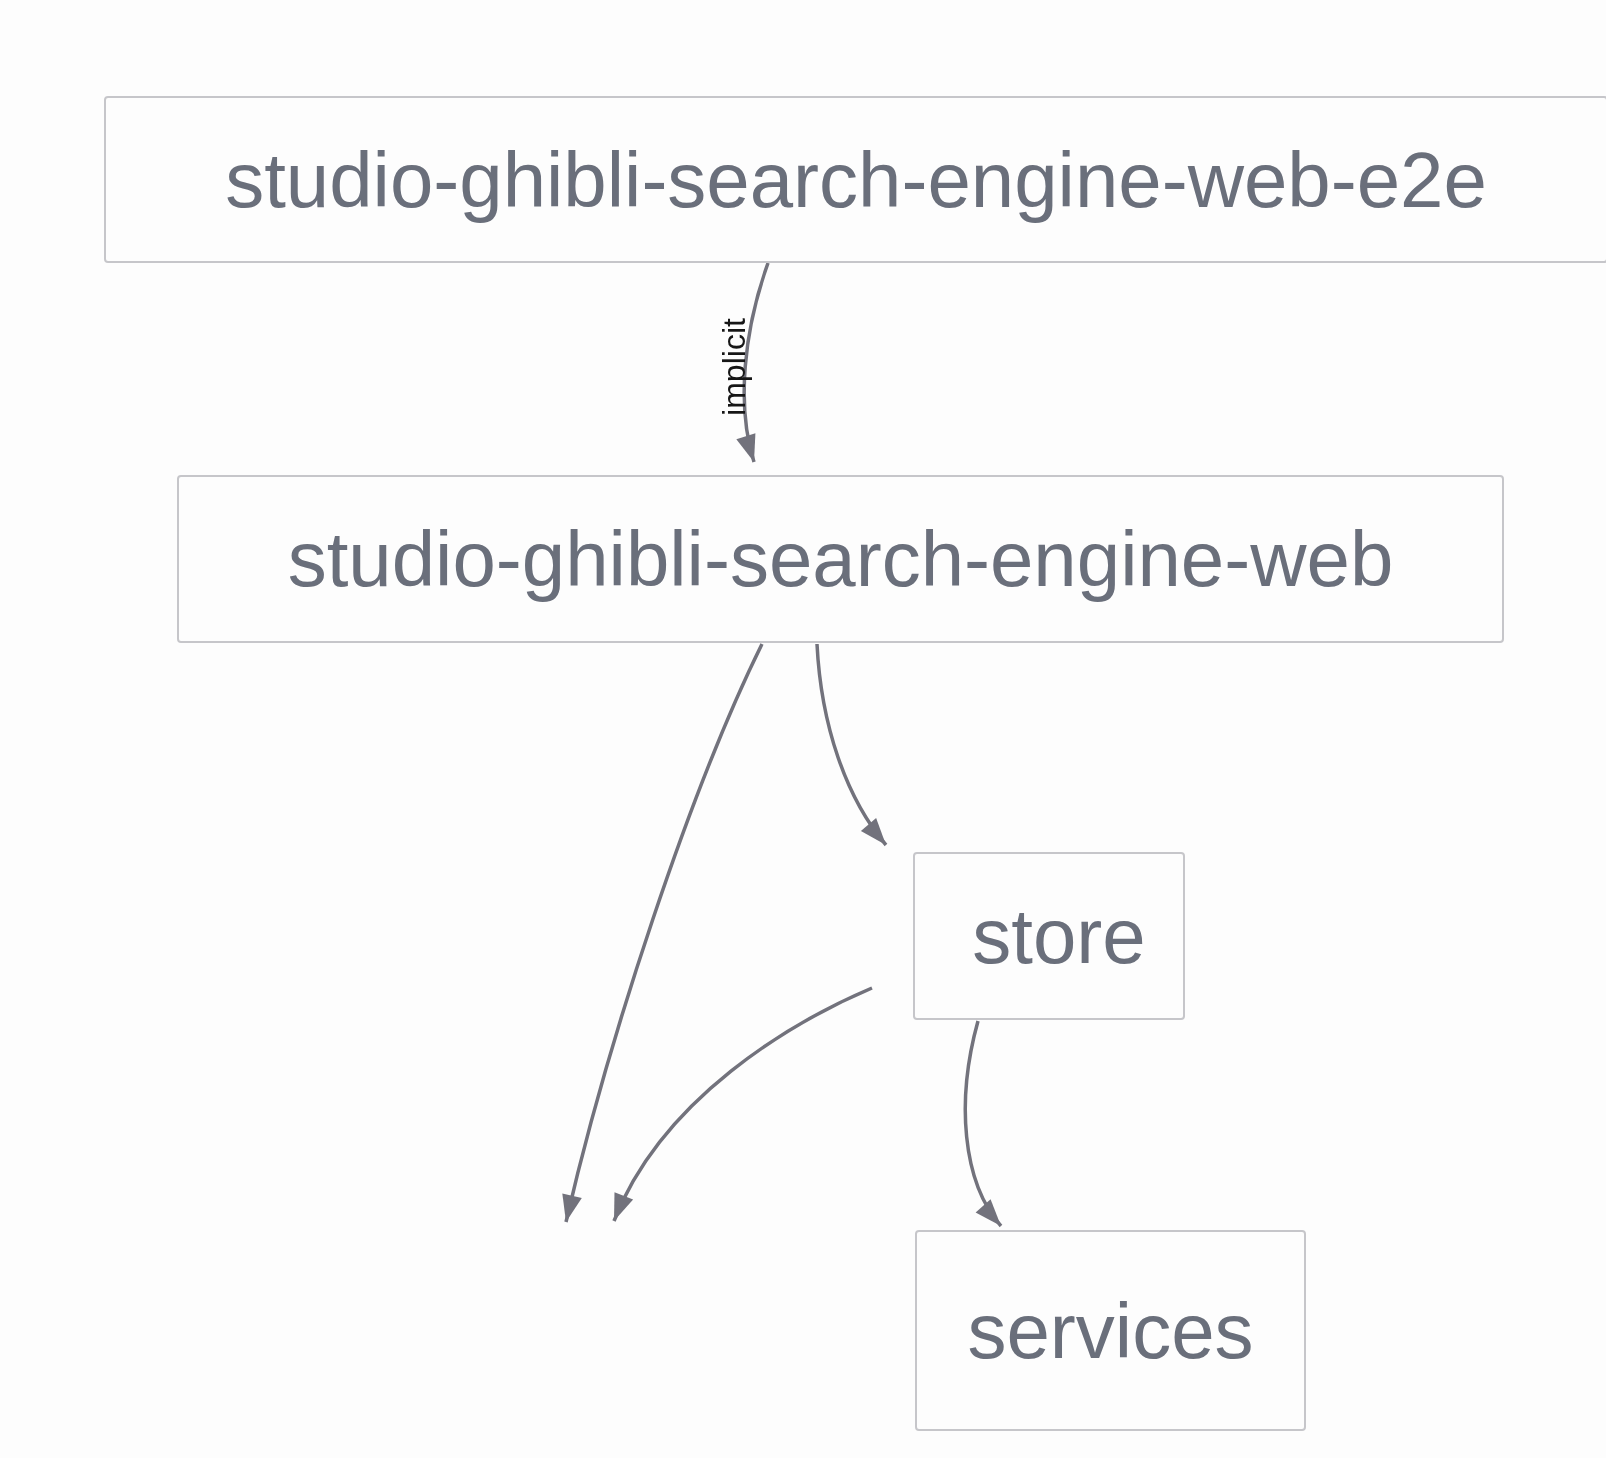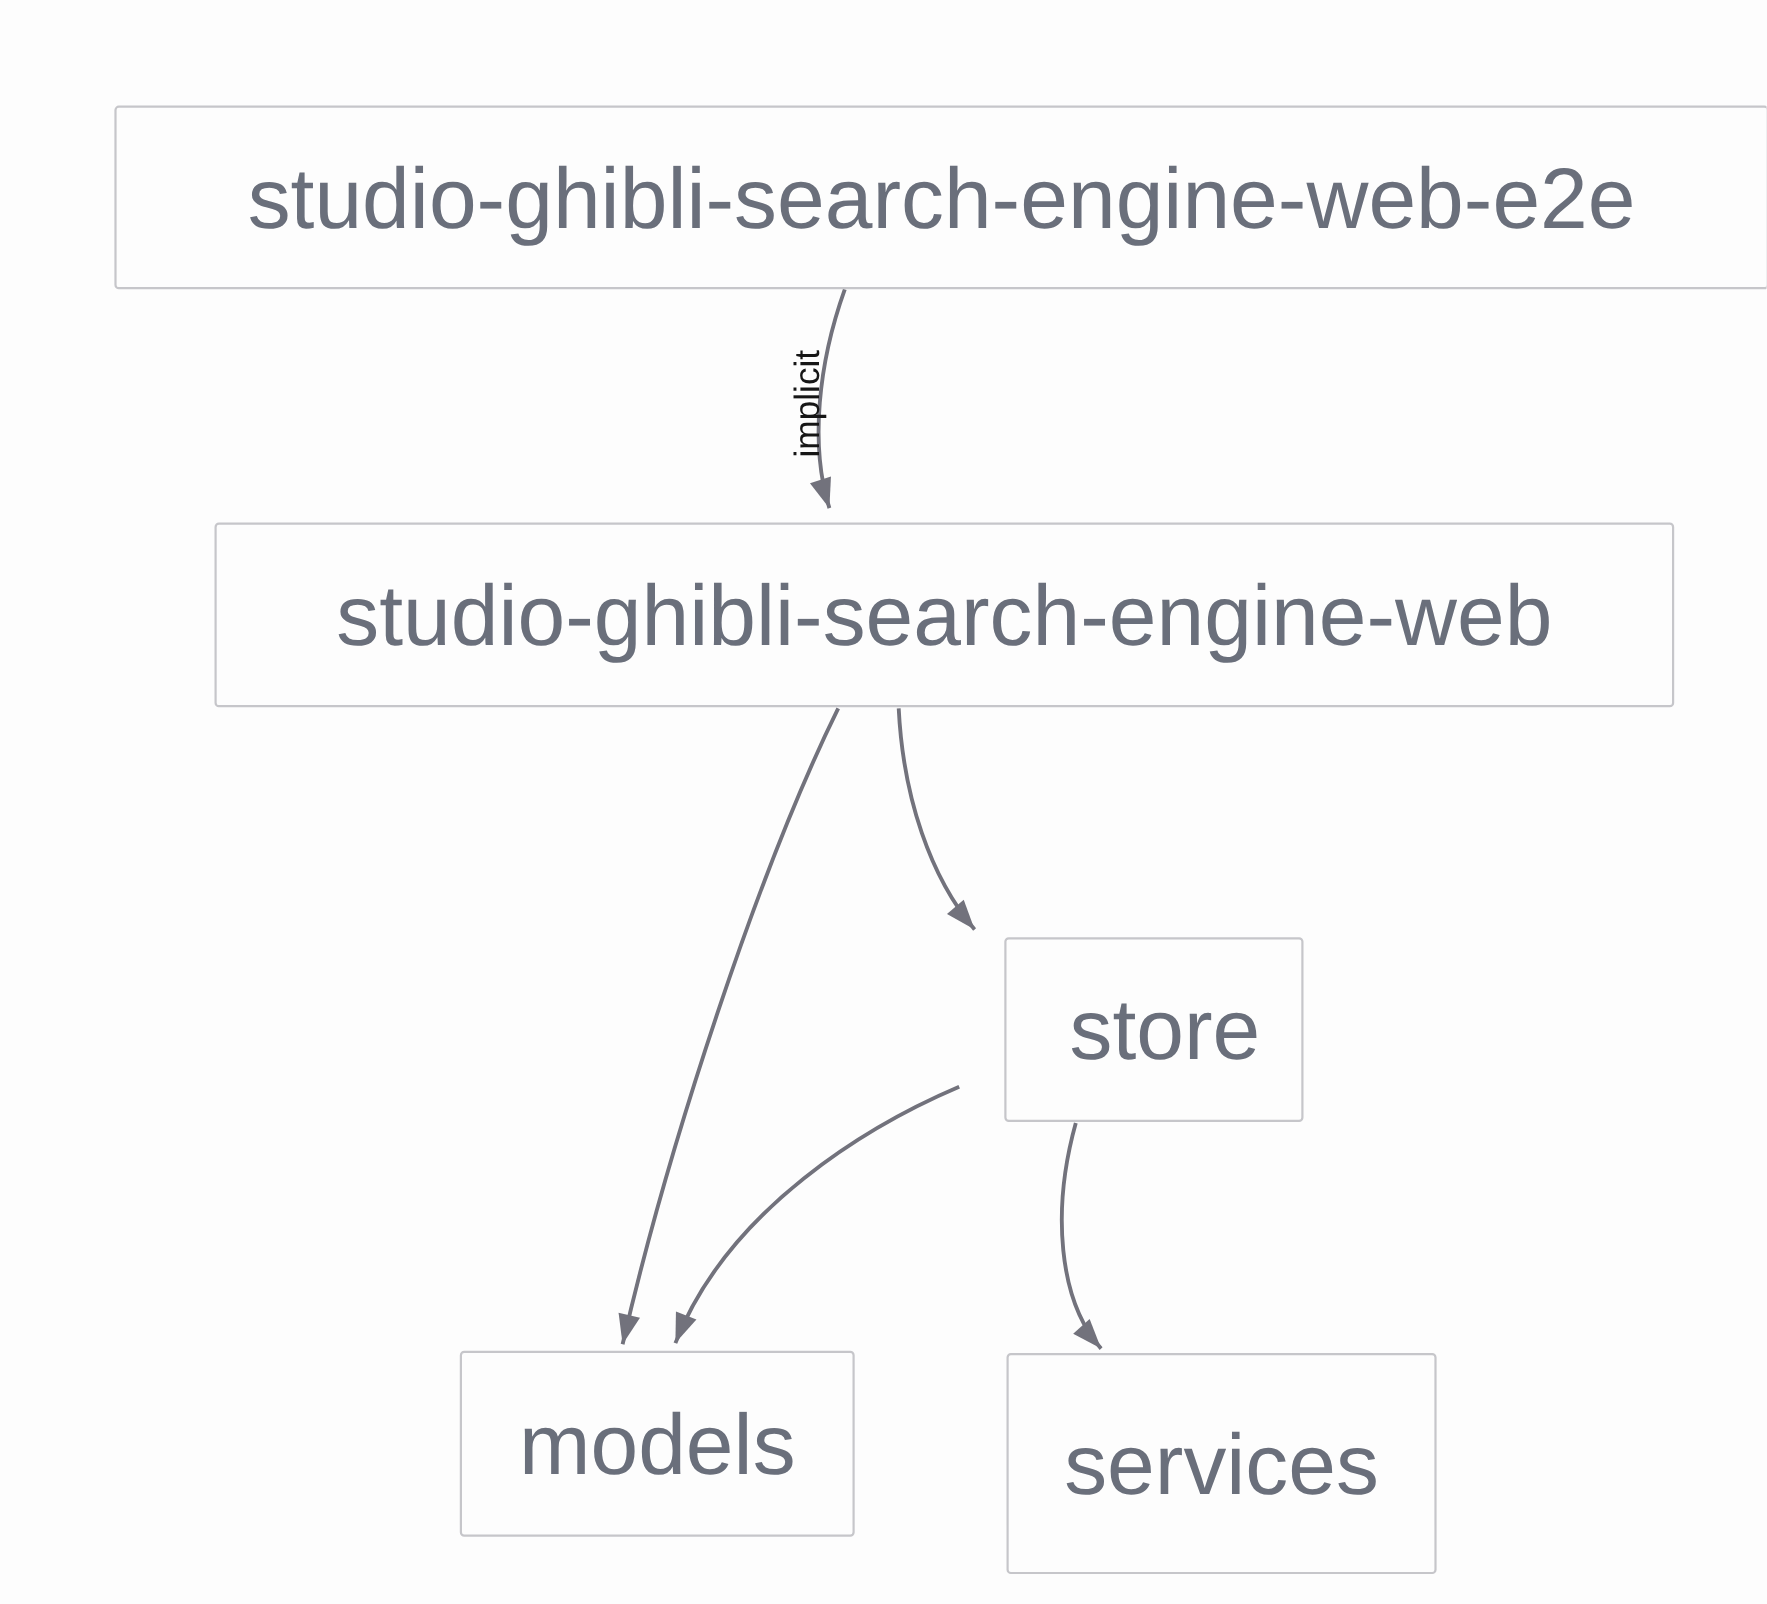--- a/index.html
+++ b/index.html
@@ -29,21 +29,21 @@
     border-radius:4px;
     display:flex;align-items:center;justify-content:center;
     color:var(--node-text);
     font-size:78px;
     line-height:1;
     white-space:nowrap;
     cursor:pointer;
     margin-left:40px;
   }
   .node-e2e{left:64px;top:96px;width:1504px;height:167px;}
-  .node-web{left:155px;top:475px;width:1327px;height:168px;}
+  .node-web{left:137px;top:475px;width:1327px;height:168px;}
   .node-store{left:873px;top:852px;width:272px;height:168px;padding-left:20px;}
   .node-models{left:378px;top:1228px;width:359px;height:169px;}
   .node-services{left:875px;top:1230px;width:391px;height:201px;}
   .edge-label{
     position:absolute;
     left:734px;top:367px;
     transform:translate(-50%,-50%) rotate(-90deg);
     color:var(--edge-label);
     font-size:32px;
     line-height:1;
@@ -75,21 +75,18 @@
   </div>
 
   <div class="node node-web">
     <span>studio-ghibli-search-engine-web</span>
   </div>
 
   <div class="node node-store">
     <span>store</span>
   </div>
 
-  <div class="node node-models">
-    <span>models</span>
-  </div>
 
   <div class="node node-services">
     <span>services</span>
   </div>
 
 </div>
 
 </body></html>

